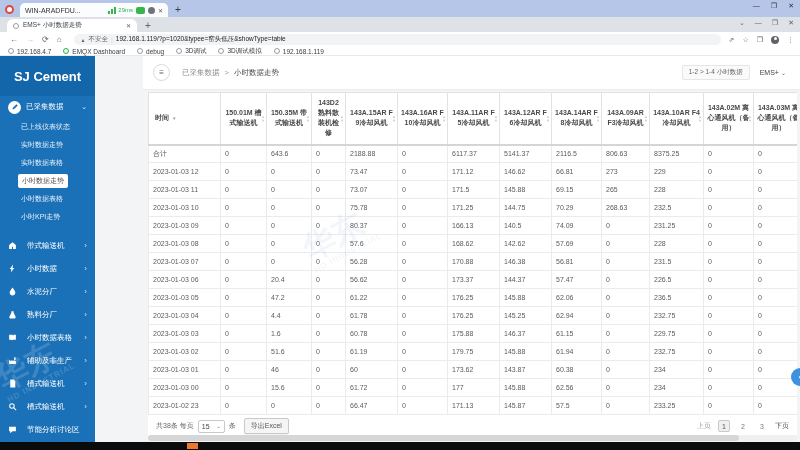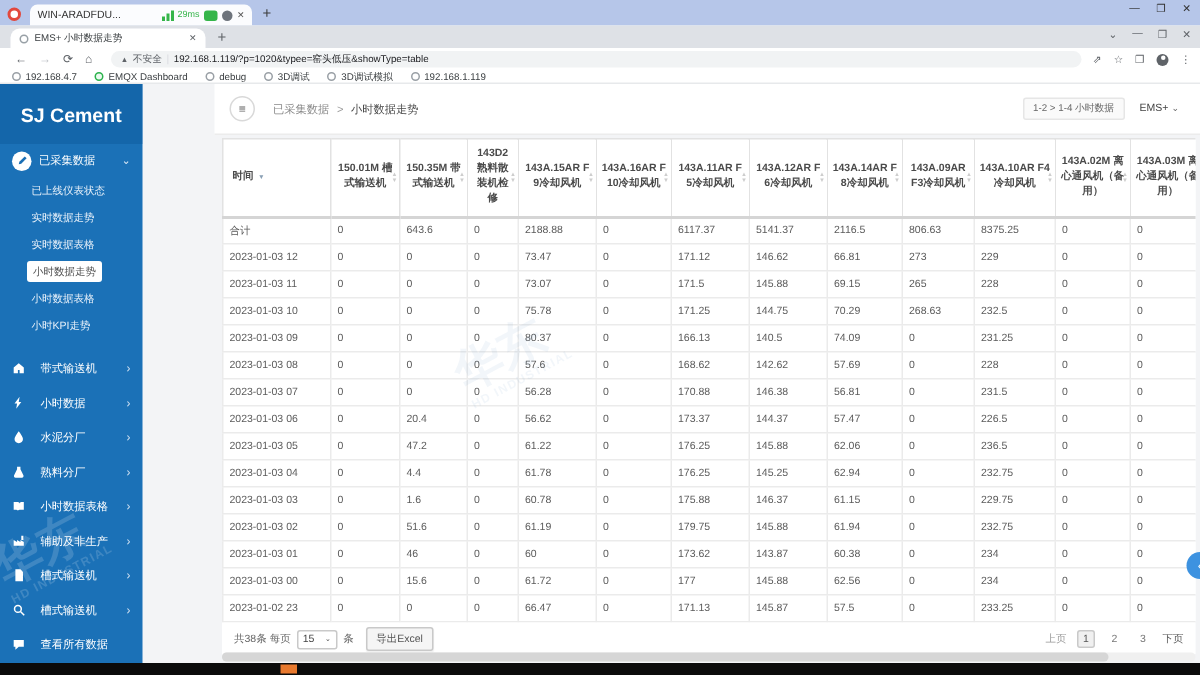--- a/index.html
+++ b/index.html
@@ -318,21 +318,21 @@
           </span>
           <span class="side-sec-label">槽式输送机</span>
           <span class="chv">›</span>
         </div>
         <div class="side-sec">
           <span style="margin-right: 5px; display: flex;">
             <svg viewBox="0 0 16 16" style="width: 9px; height: 9px;">
               <path fill="#fff" d="M2 3h12v8H8l-4 3.5V11H2z"></path>
             </svg>
           </span>
-          <span class="side-sec-label">查看所有数据</span>
+          <span class="side-sec-label">节能分析讨论区</span>
         </div>
         <div class="side-sec"></div>
       </div>
     <div class="wm wm1">
       <div class="cn">华东</div>
       <div class="en">HD INDUSTRIAL</div>
     </div>
   </div>
 
   <div class="main">

